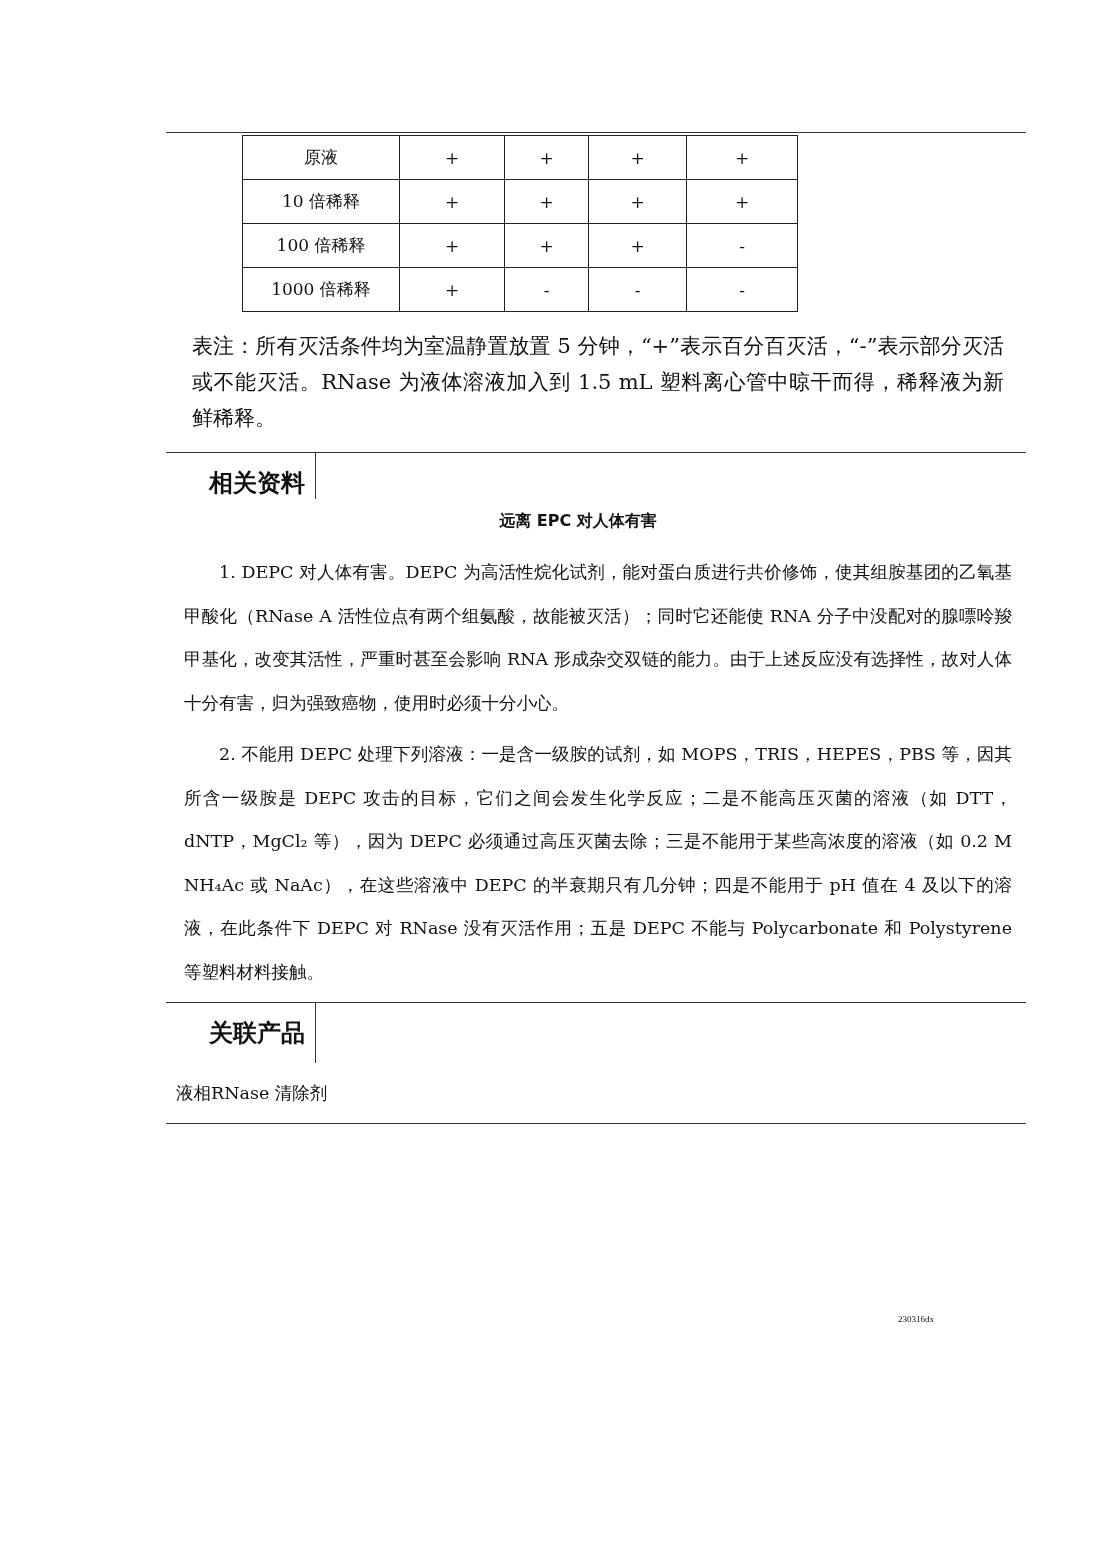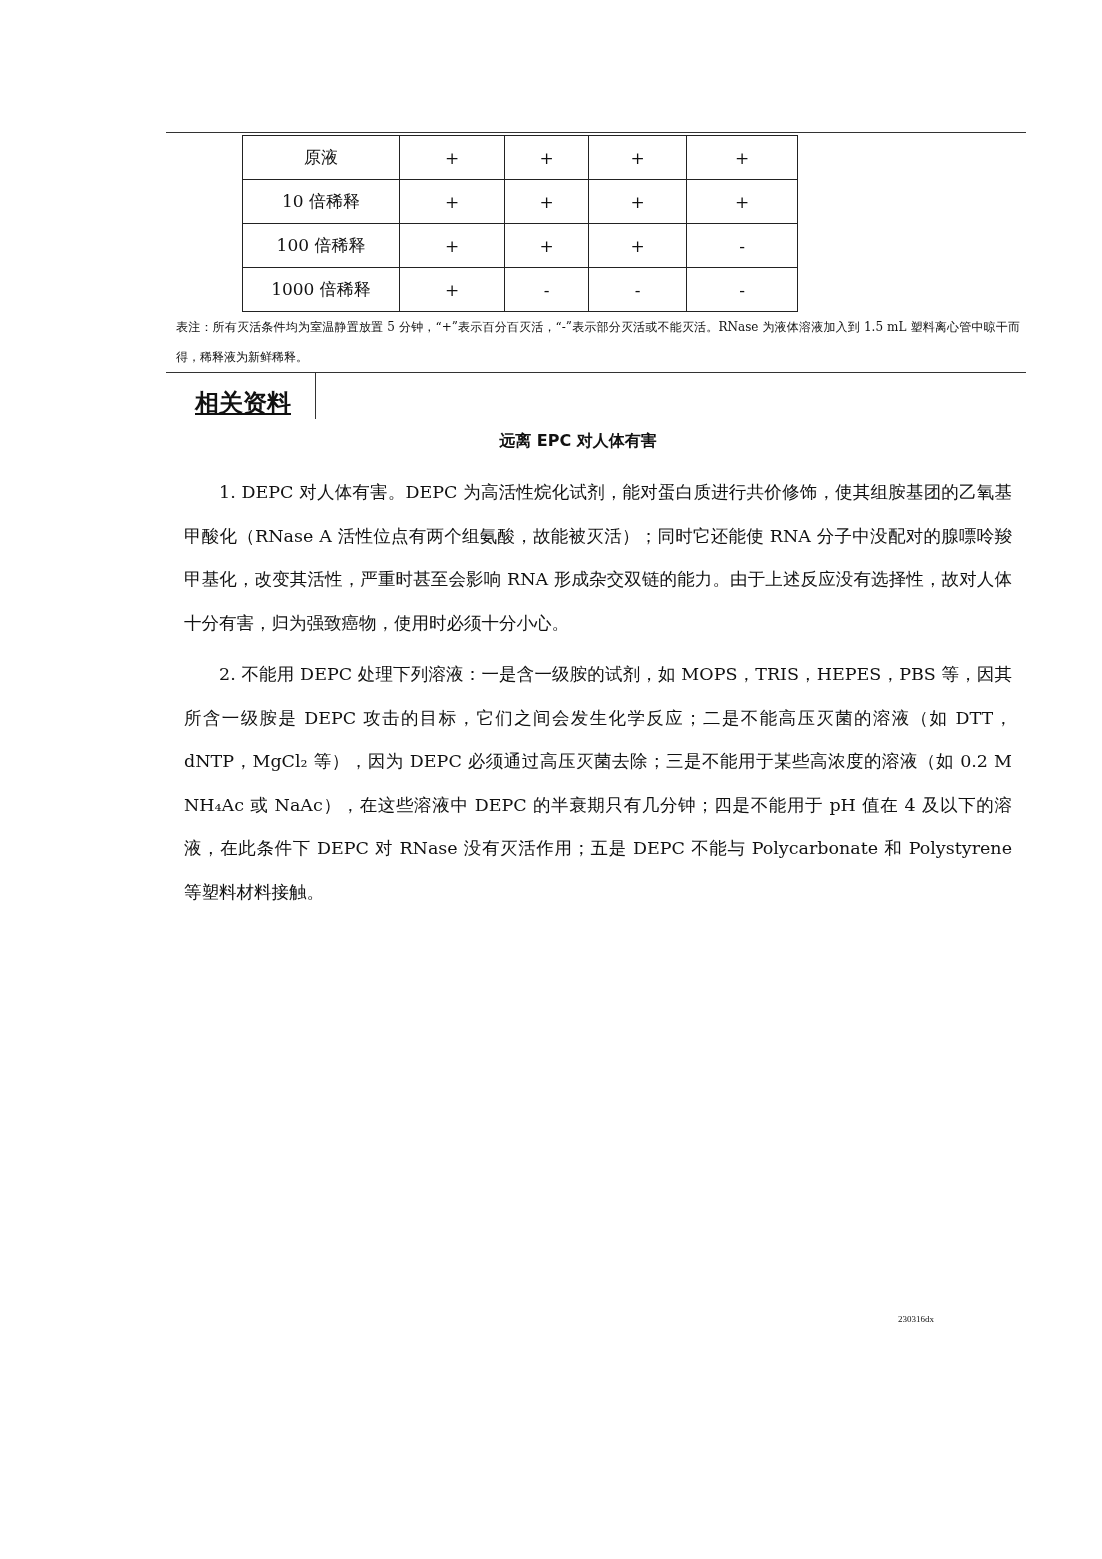--- a/index.html
+++ b/index.html
@@ -1,29 +1,29 @@
 <!DOCTYPE html>
 <html><head>
   <meta charset="utf-8">
   <style>
     html, body { margin: 0; padding: 0; background: #ffffff; }
     body { width: 1102px; height: 1559px; position: relative; font-family: "DejaVu Serif", "Liberation Serif", serif; color: #111; }
     .doc { position: absolute; left: 166px; top: 132px; width: 860px; }
     .row { display: flex; border-top: 1.5px solid #333; flex-direction: column; }
     .row.last { border-bottom: 1.5px solid #333; }
-    .label { width: 150px; border-right: 1.5px solid #333; box-sizing: border-box; text-align: right; padding-right: 24px; font-family: "DejaVu Sans", "Liberation Sans", sans-serif; font-weight: bold; font-size: 24px; text-decoration: underline; }
+    .label { width: 150px; border-right: 1.5px solid #333; box-sizing: border-box; text-align: right; padding-right: 10px; font-family: "DejaVu Sans", "Liberation Sans", sans-serif; font-weight: bold; font-size: 24px; }
     .content { flex: 1; padding-left: 10px; padding-right: 6px; box-sizing: border-box; }
     .inner-table { border-collapse: collapse; margin-left: 66px; margin-top: 2px; }
     .inner-table td { border: 1.3px solid #222; height: 43px; text-align: center; font-size: 17px; padding: 0; }
     .inner-table td.c0 { width: 156px; }
     .inner-table td.c1 { width: 104px; }
     .inner-table td.c2 { width: 83px; }
     .inner-table td.c3 { width: 97px; }
     .inner-table td.c4 { width: 110px; }
-    .note { font-size: 12px; line-height: 30px; margin: 0; padding-top: 0; text-align: justify; }
+    .note { font-size: 21px; line-height: 36px; margin: 16px; padding-top: 0; text-align: justify; }
     .section-title { text-align: center; font-family: "DejaVu Sans", "Liberation Sans", sans-serif; font-weight: bold; font-size: 16px; line-height: 44px; margin: 0; padding-right: 40px; }
     .para { font-size: 17.5px; line-height: 43.5px; margin: 8px; text-align: justify; text-indent: 2em; }
     .product { font-size: 17.5px; line-height: 60px; }
     .footer-code { position: absolute; left: 898px; top: 1314px; font-size: 9px; font-family: "Liberation Serif", serif; }
   </style>
 </head>
 <body>
 
 <div class="doc">
   <div class="row">
@@ -67,15 +67,19 @@
 
   <div class="row">
     <div class="label" style="padding-top:14px;">相关资料</div>
     <div class="content">
       <p class="section-title">远离 EPC 对人体有害</p>
       <p class="para">1. DEPC 对人体有害。DEPC 为高活性烷化试剂，能对蛋白质进行共价修饰，使其组胺基团的乙氧基甲酸化（RNase A 活性位点有两个组氨酸，故能被灭活）；同时它还能使 RNA 分子中没配对的腺嘌呤羧甲基化，改变其活性，严重时甚至会影响 RNA 形成杂交双链的能力。由于上述反应没有选择性，故对人体十分有害，归为强致癌物，使用时必须十分小心。</p>
       <p class="para">2. 不能用 DEPC 处理下列溶液：一是含一级胺的试剂，如 MOPS，TRIS，HEPES，PBS 等，因其所含一级胺是 DEPC 攻击的目标，它们之间会发生化学反应；二是不能高压灭菌的溶液（如 DTT，dNTP，MgCl₂ 等），因为 DEPC 必须通过高压灭菌去除；三是不能用于某些高浓度的溶液（如 0.2 M NH₄Ac 或 NaAc），在这些溶液中 DEPC 的半衰期只有几分钟；四是不能用于 pH 值在 4 及以下的溶液，在此条件下 DEPC 对 RNase 没有灭活作用；五是 DEPC 不能与 Polycarbonate 和 Polystyrene 等塑料材料接触。</p>
     </div>
   </div>
 
+  <div class="row last">
+    <div class="label" style="line-height:60px;">关联产品</div>
+    <div class="content product">液相RNase 清除剂</div>
+  </div>
 </div>
 
 <div class="footer-code">230316dx</div>
 
 </body></html>

